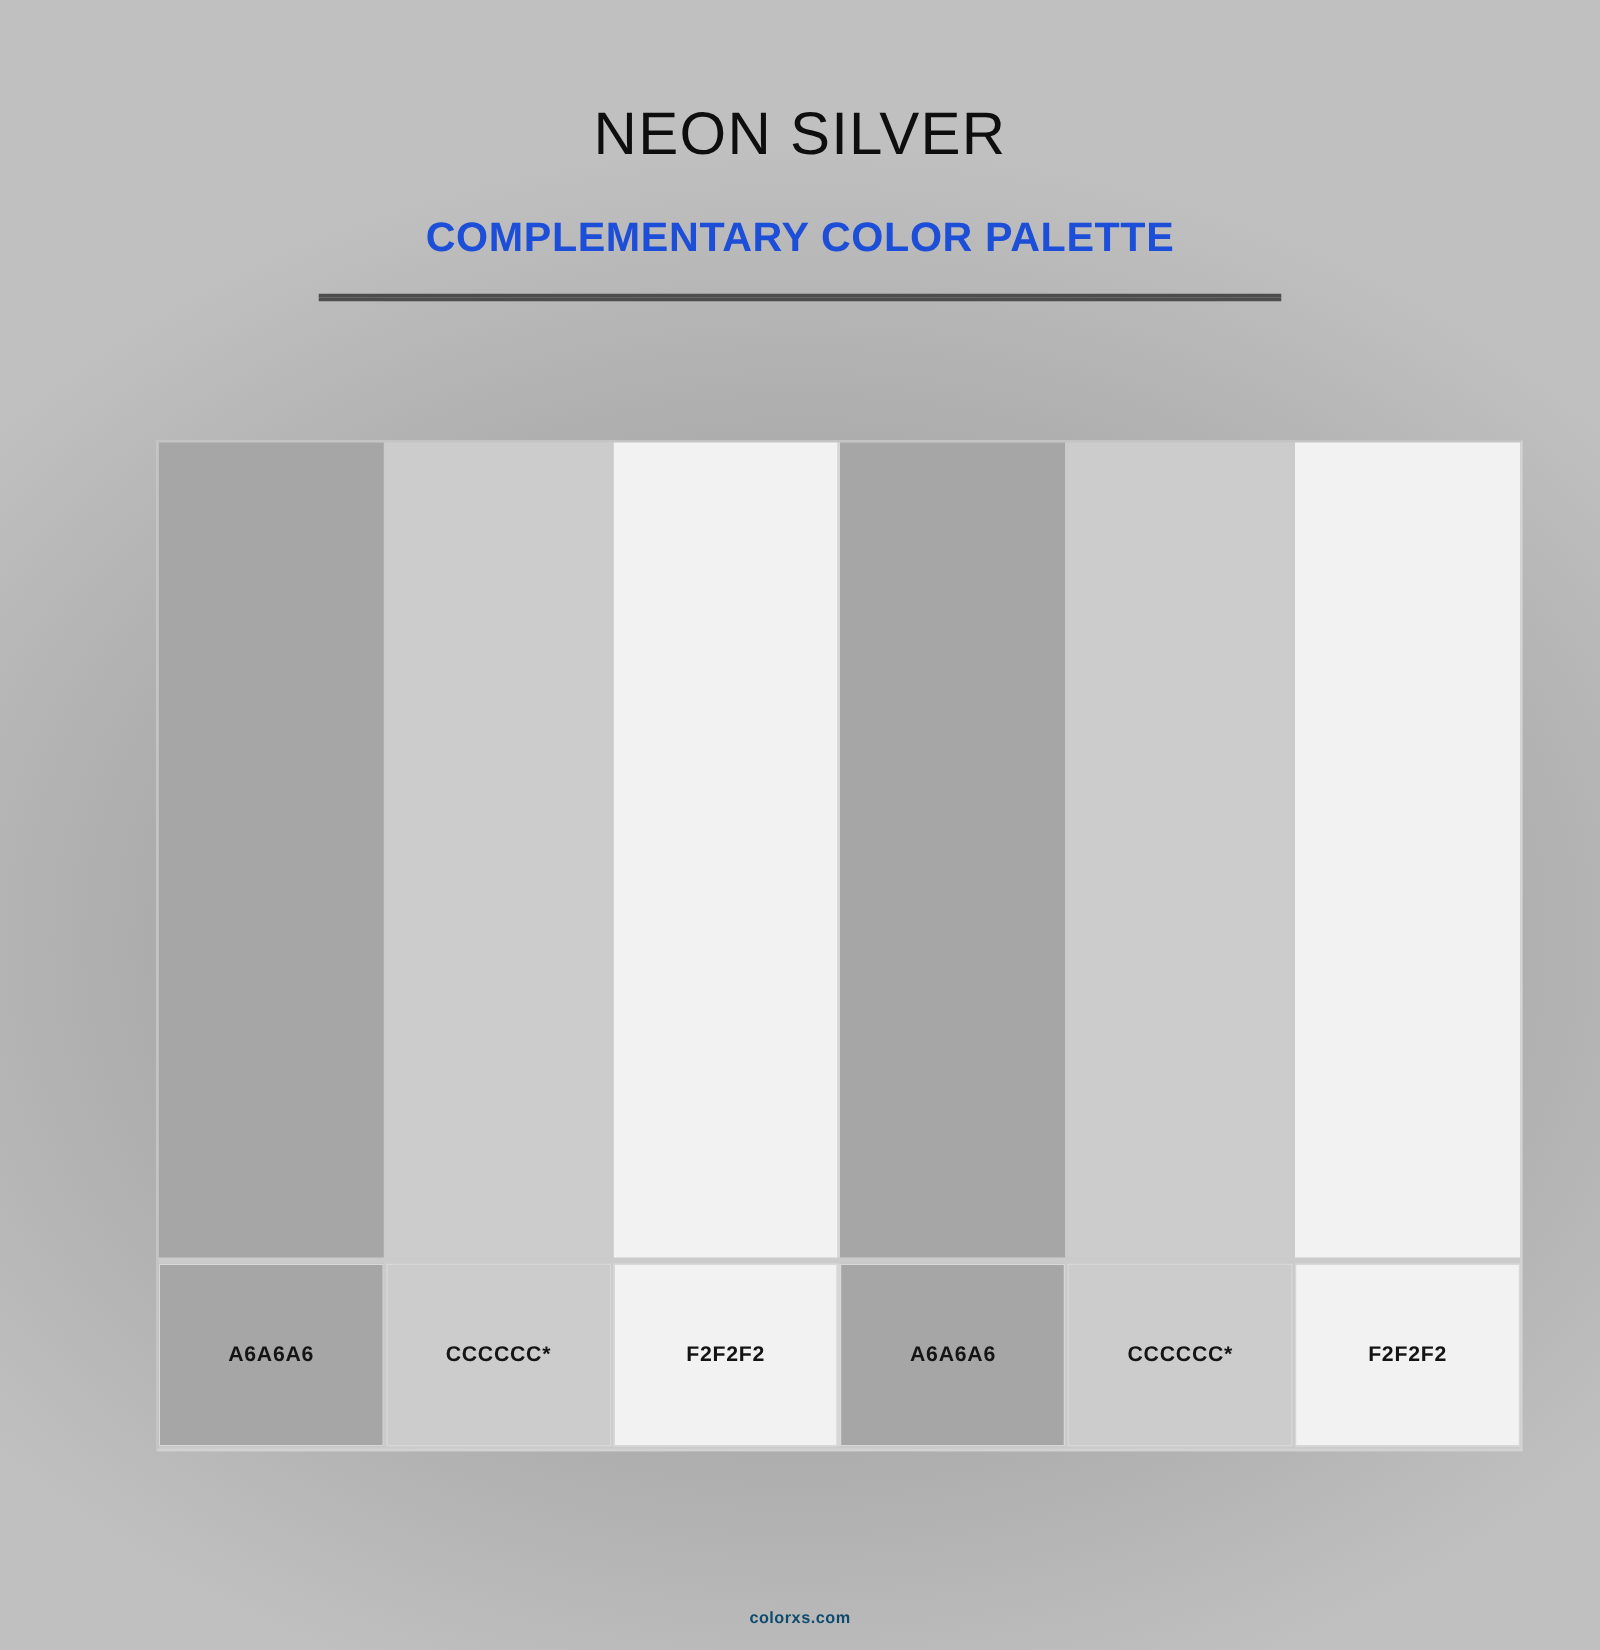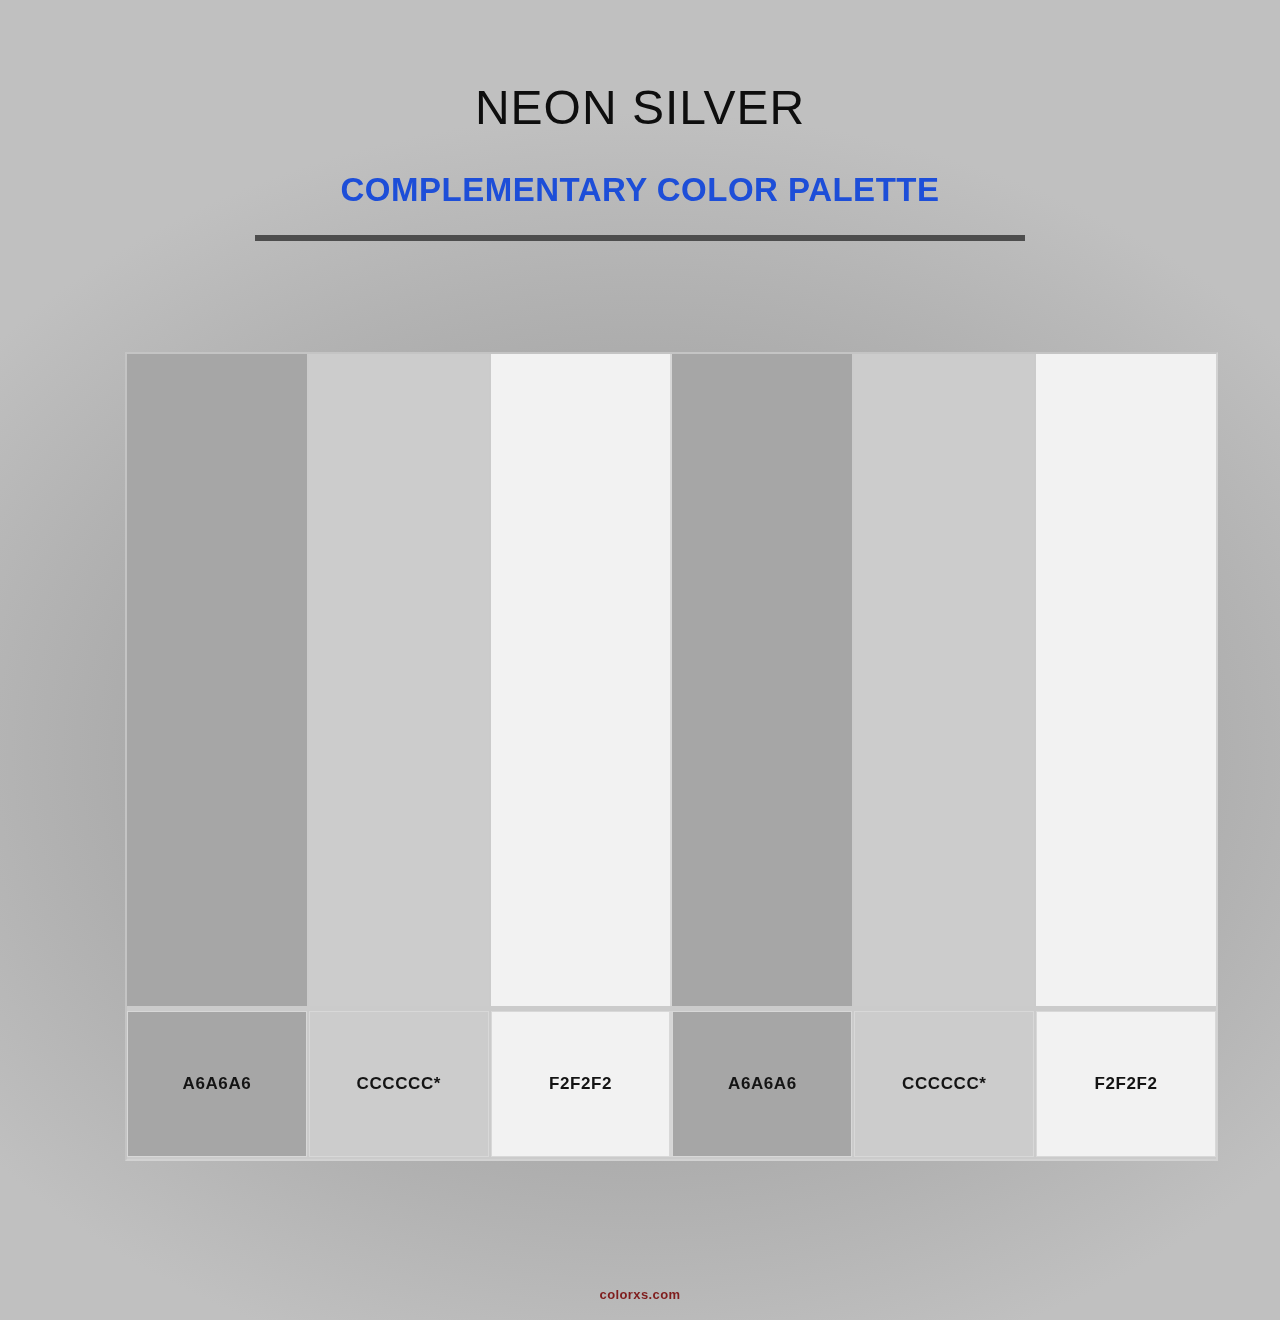--- a/index.html
+++ b/index.html
@@ -93,21 +93,21 @@
     left: 0;
     right: 0;
     bottom: 17px;
     text-align: center;
   }
 
   .site-credit {
     font-size: 13px;
     font-weight: 700;
     letter-spacing: 0.4px;
-    color: #7f1d1d;
+    color: #0c4a6e;
   }
 </style>
 </head>
 <body>
 
 <div class="page">
 
   <header>
     <h1 class="title">NEON SILVER</h1>
     <h2 class="subtitle">COMPLEMENTARY COLOR PALETTE</h2>

